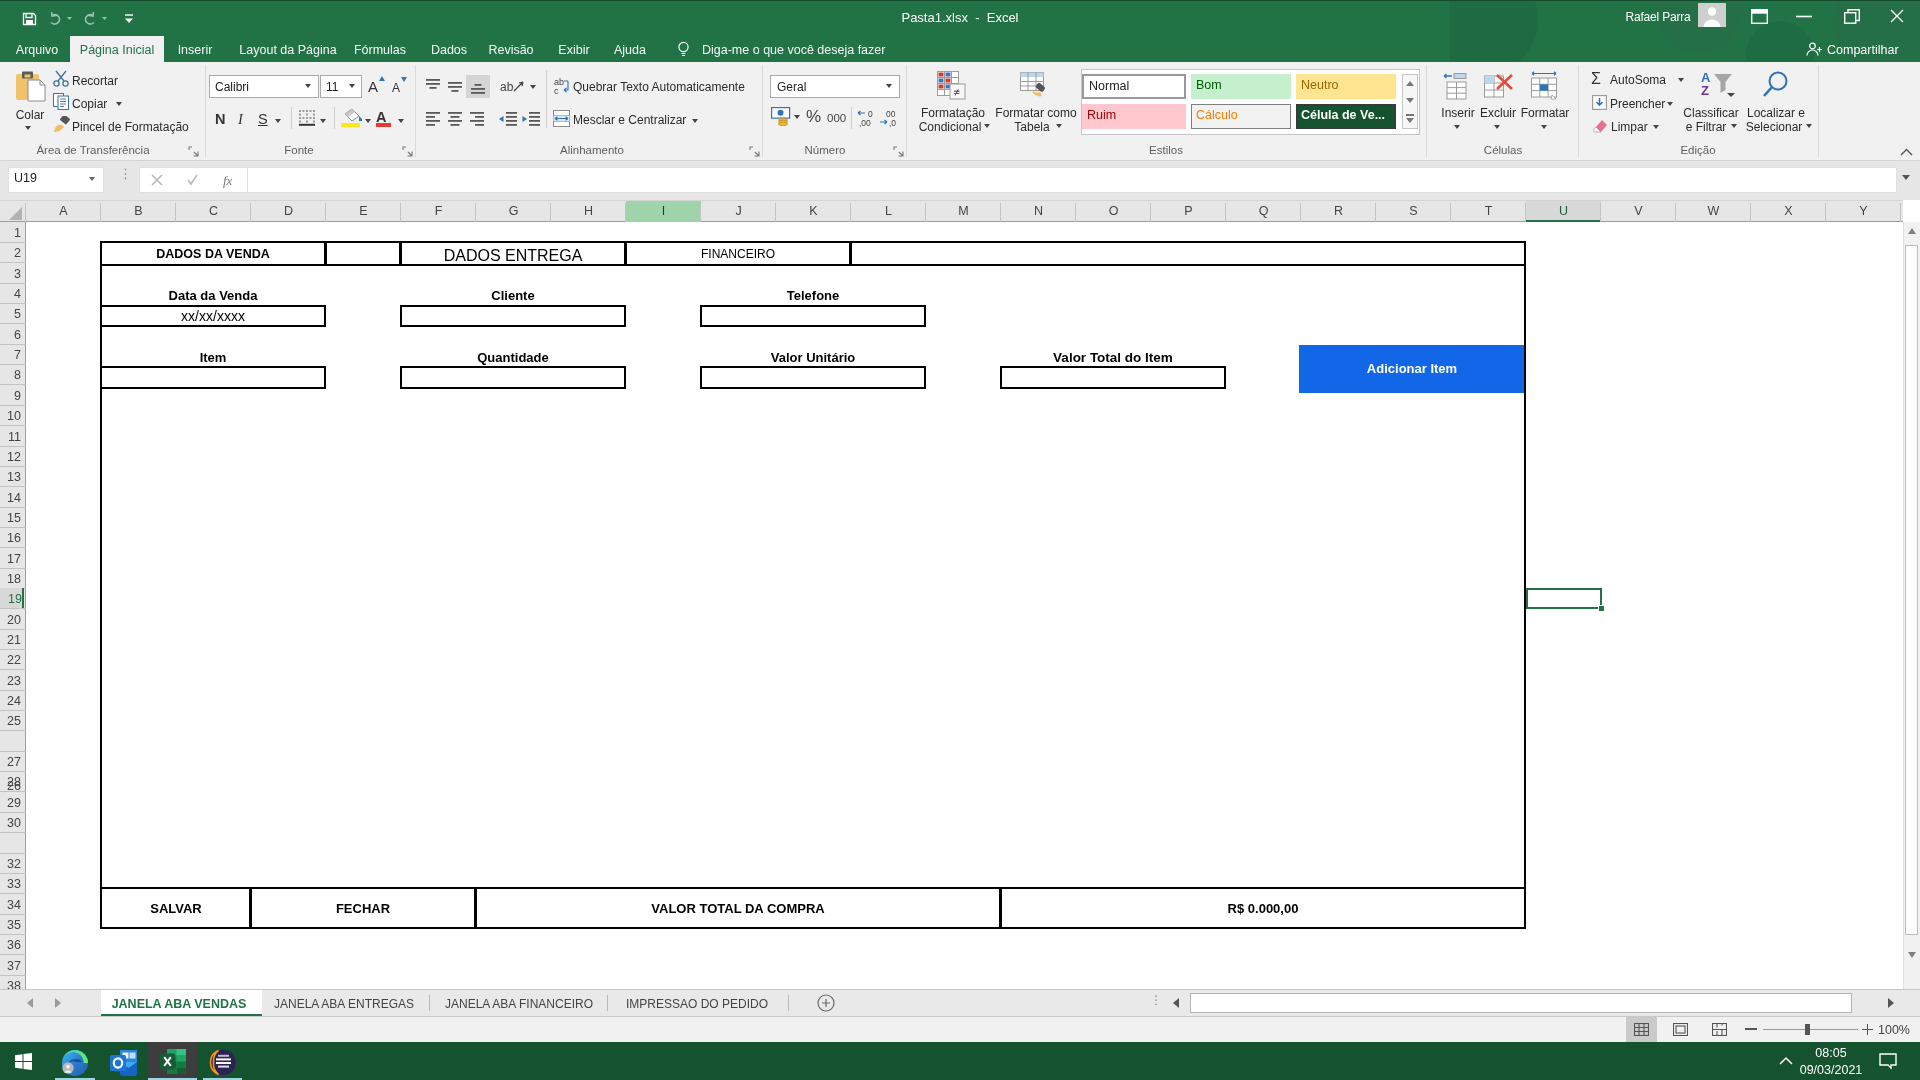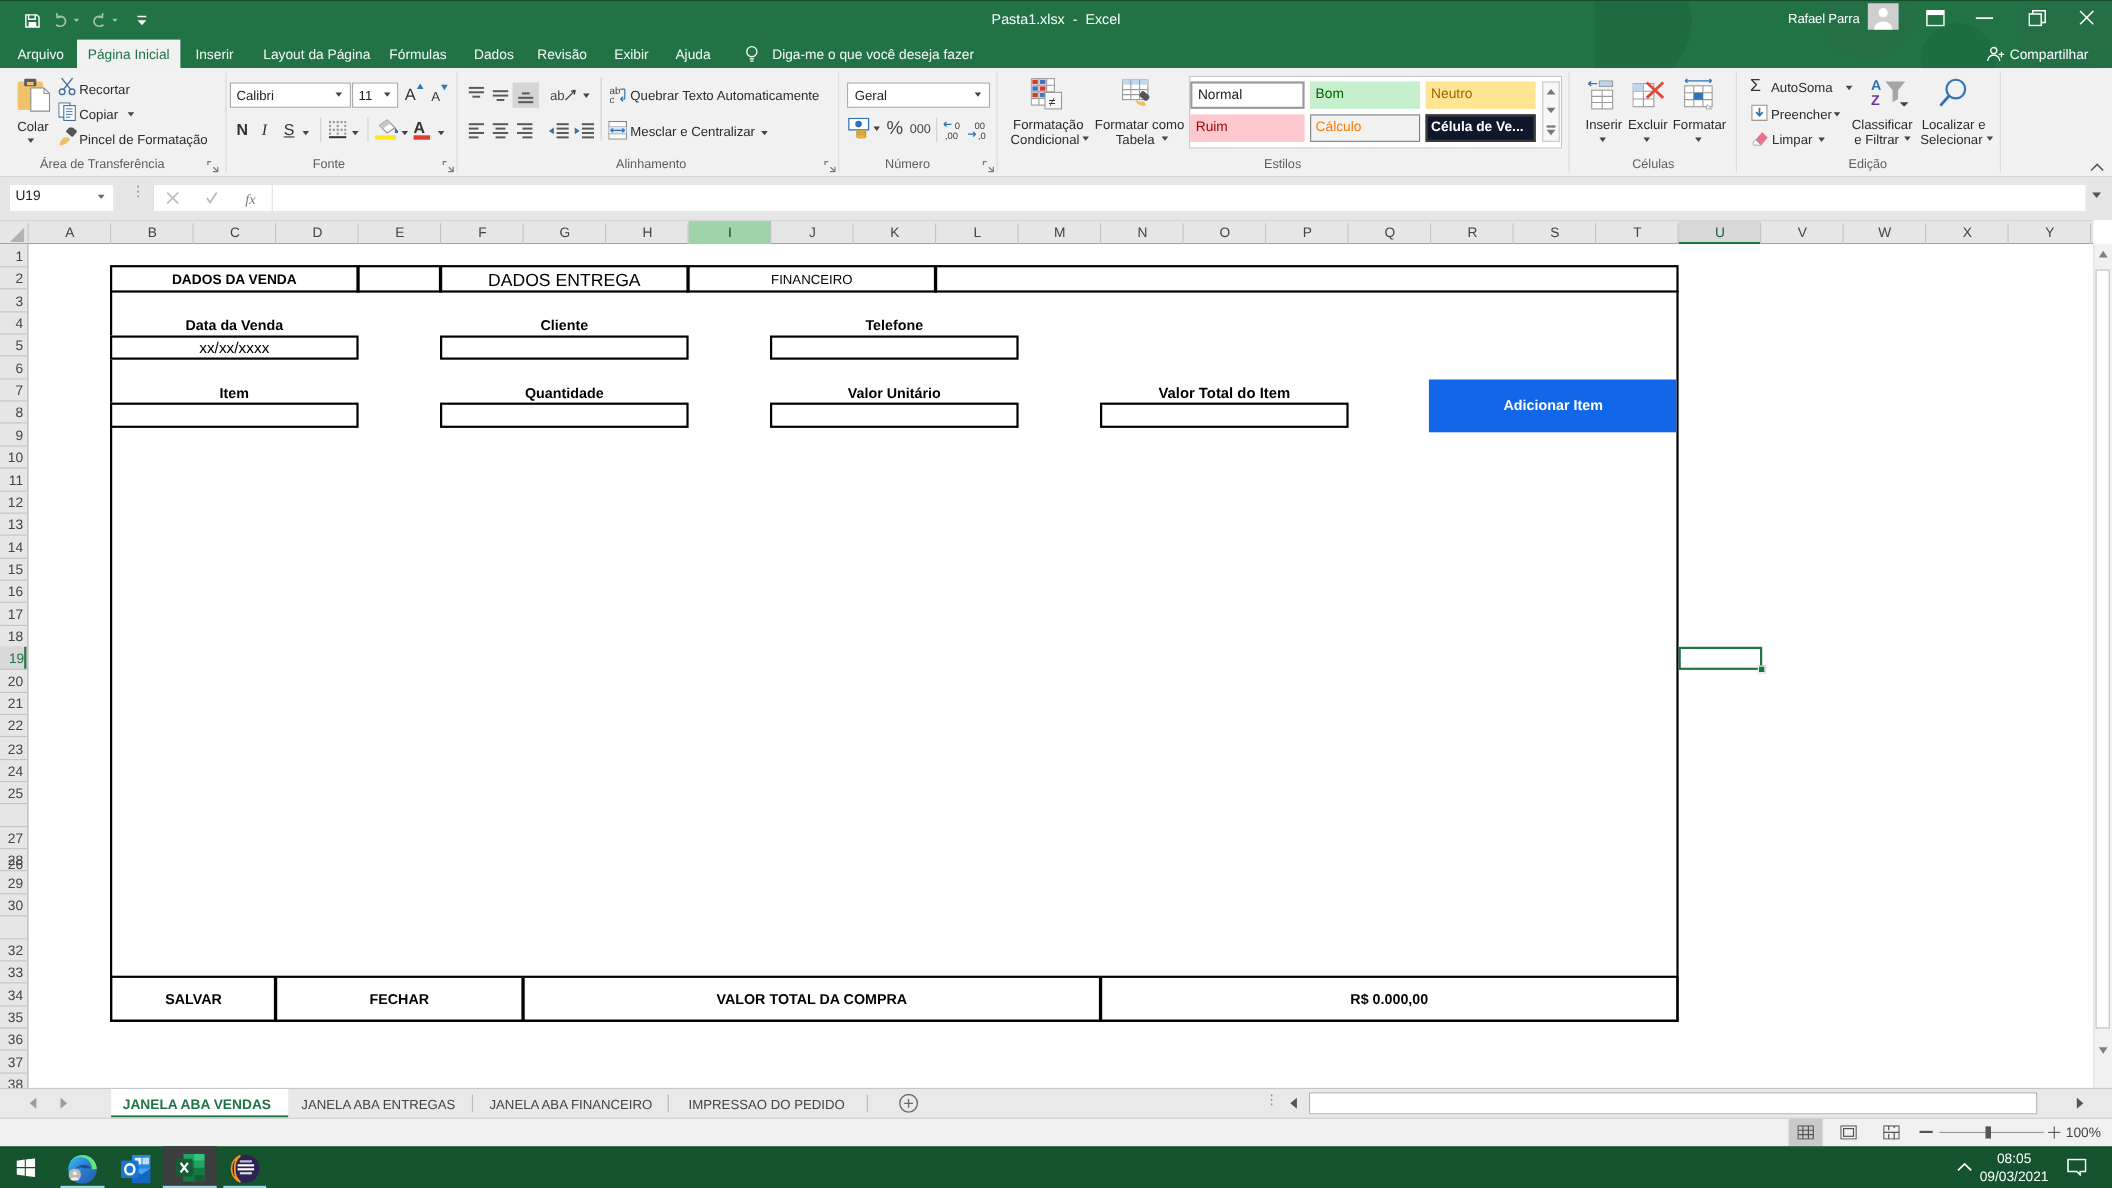--- a/index.html
+++ b/index.html
@@ -375,21 +375,21 @@
     </div>
   <div class="abs" style="left:1296px;top:12px;width:100px;height:24.5px;background:#ffe592;">
       <span style="position:absolute;left:5px;top:4px;font-size:12.5px;color:#9c6500;">Neutro</span>
     </div>
   <div class="abs" style="left:1082px;top:42px;width:104px;height:24.5px;background:#ffc7ce;">
       <span style="position:absolute;left:5px;top:4px;font-size:12.5px;color:#9c0006;">Ruim</span>
     </div>
   <div class="abs" style="left:1191px;top:42px;width:100px;height:24.5px;background:#f2f2f2;border:1px solid #7f7f7f;">
       <span style="position:absolute;left:4px;top:3px;font-size:12.5px;color:#fa7d00;">Cálculo</span>
     </div>
-  <div class="abs" style="left:1296px;top:42px;width:100px;height:24.5px;background:#0f172a;border:2px solid #3a3a3a;">
+  <div class="abs" style="left:1296px;top:42px;width:100px;height:24.5px;background:#14532d;border:2px solid #3a3a3a;">
       <span style="position:absolute;left:3px;top:2px;font-size:12.5px;color:#fff;font-weight:bold;">Célula de Ve...</span>
     </div>
   <div class="abs" style="left:1402px;top:12px;width:16px;height:54.5px;background:#f7f7f7;border:1px solid #c6c6c6;"></div>
   <div class="abs" style="left:1406px;top:19px;width:0;height:0;border-left:4px solid transparent;border-right:4px solid transparent;border-bottom:5px solid #777;"></div>
   <div class="abs" style="left:1406px;top:36px;width:0;height:0;border-left:4px solid transparent;border-right:4px solid transparent;border-top:5px solid #777;"></div>
   <div class="abs" style="left:1406px;top:52px;width:8px;height:1.5px;background:#777;"></div>
   <div class="abs" style="left:1406px;top:56px;width:0;height:0;border-left:4px solid transparent;border-right:4px solid transparent;border-top:5px solid #777;"></div>
   <div class="abs glabel" style="left:1166px;">Estilos</div>
   <div class="gsep" style="left:1426px;"></div>
 

